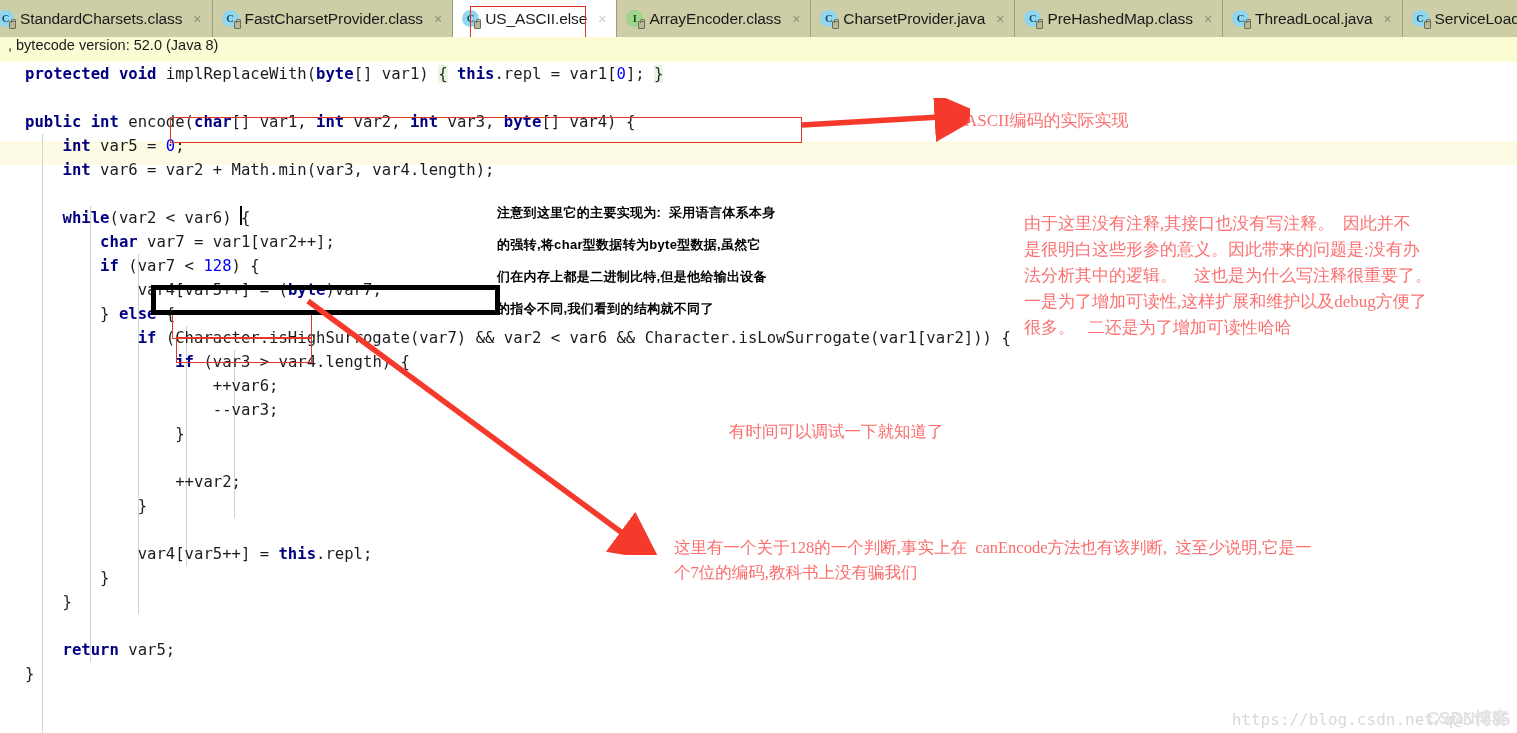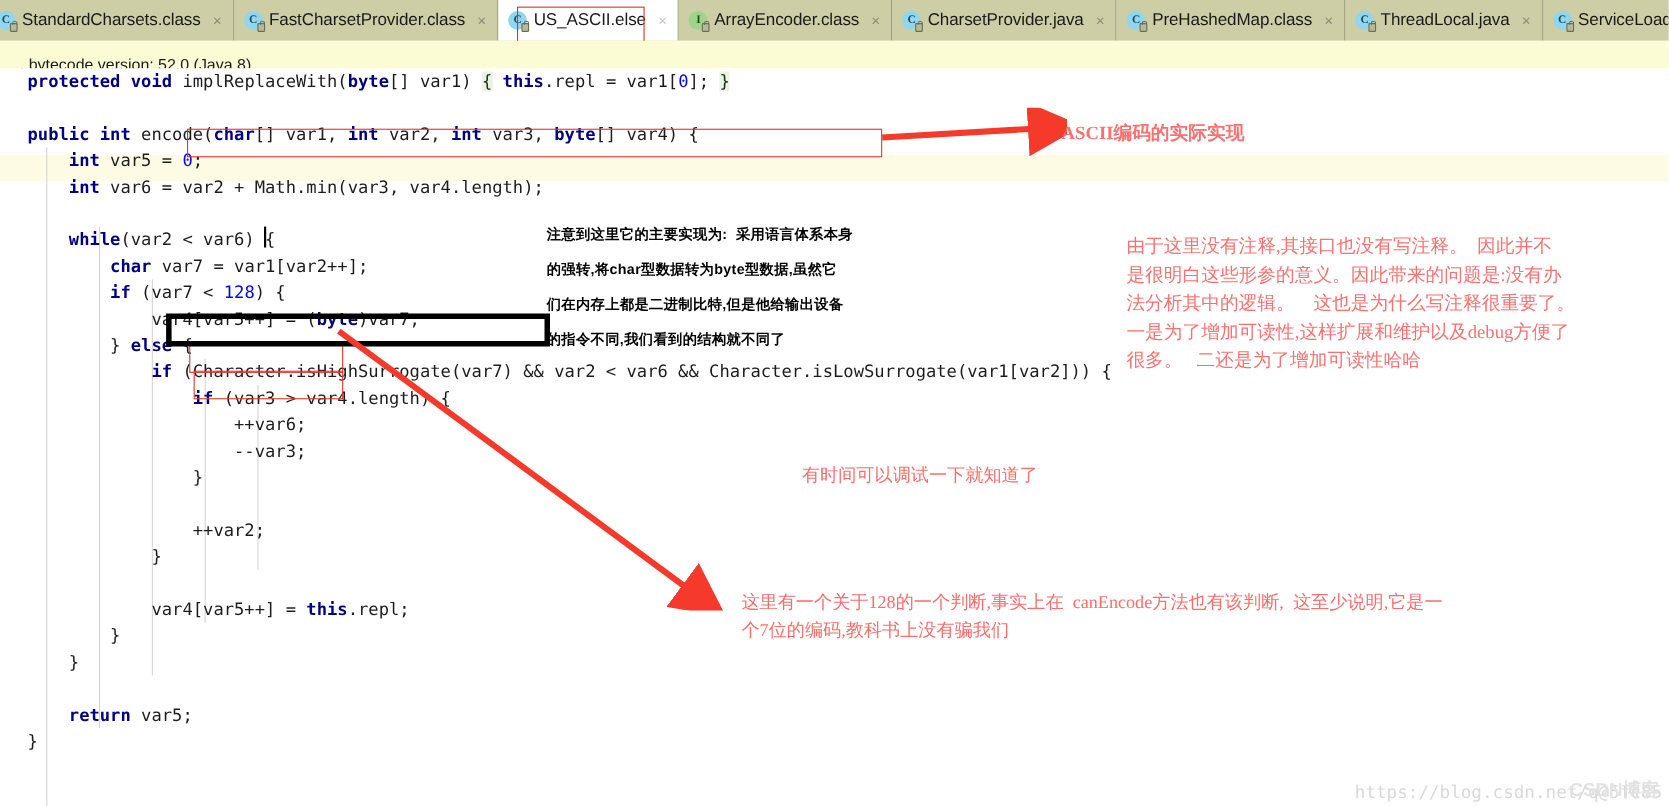--- a/index.html
+++ b/index.html
@@ -71,22 +71,22 @@
     box-sizing:border-box;
     pointer-events:none;
   }
 
   
   .notice{
     position:absolute;left:0;top:37px;width:1517px;height:32px;
     background:#fbfbd4;
     border-bottom:1px solid #b8b8b8;
     box-sizing:border-box;
-    display:flex;align-items:flex-end;
-    padding-left:18px;
+    display:flex;align-items:flex-start;
+    padding-left:8px;
   }
   .notice-text{font-size:14.5px;color:#1a1a1a;}
 
   
   .editor{
     position:absolute;left:0;top:62px;width:1517px;height:671px;
     background:#ffffff;overflow:hidden;
   }
   
   .curline{
@@ -241,21 +241,21 @@
 
   <svg class="arrow-svg" width="360" height="260" style="left:300px;top:295px;">
     <defs>
       <marker id="ah2" markerWidth="9" markerHeight="9" refX="1" refY="4.5" orient="auto">
         <polygon points="0,0 9,4.5 0,9" fill="#f5392a"></polygon>
       </marker>
     </defs>
     <line x1="8" y1="6" x2="325" y2="240" stroke="#f5392a" stroke-width="5.5" marker-end="url(#ah2)"></line>
   </svg>
 
-  <div class="anno anno-red" style="left:965px;top:108px;font-weight:bold;">ASCII编码的实际实现</div>
+  <div class="anno anno-red" style="left:965px;top:108px;">ASCII编码的实际实现</div>
 
   <div class="anno anno-black" style="left:497px;top:197px;width:400px;">注意到这里它的主要实现为:  采用语言体系本身
 的强转,将char型数据转为byte型数据,虽然它
 们在内存上都是二进制比特,但是他给输出设备
 的指令不同,我们看到的结构就不同了</div>
 
   <div class="anno anno-red" style="left:1024px;top:211px;width:500px;">由于这里没有注释,其接口也没有写注释。  因此并不
 是很明白这些形参的意义。因此带来的问题是:没有办
 法分析其中的逻辑。    这也是为什么写注释很重要了。
 一是为了增加可读性,这样扩展和维护以及debug方便了

